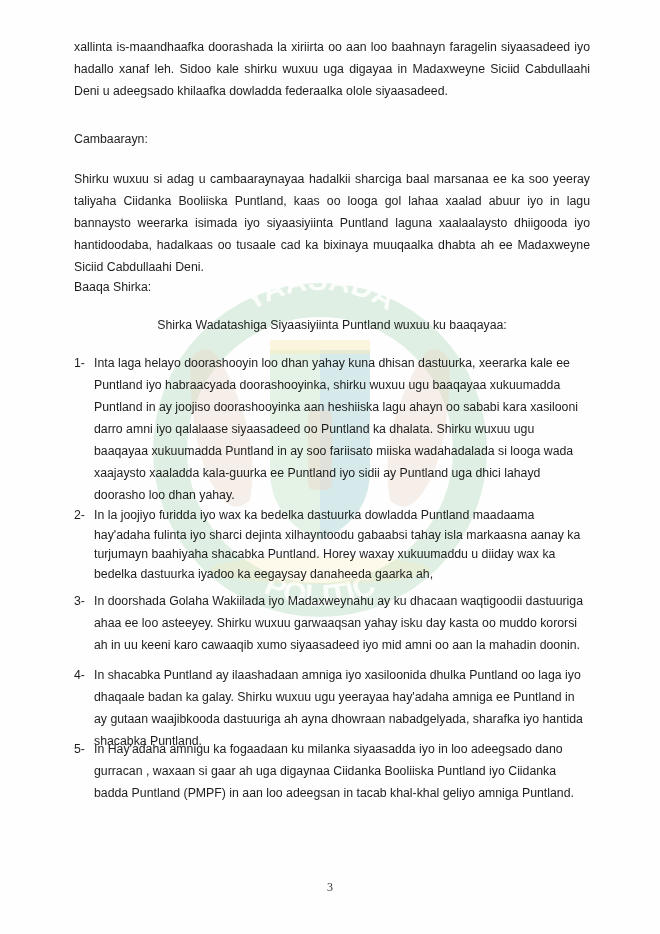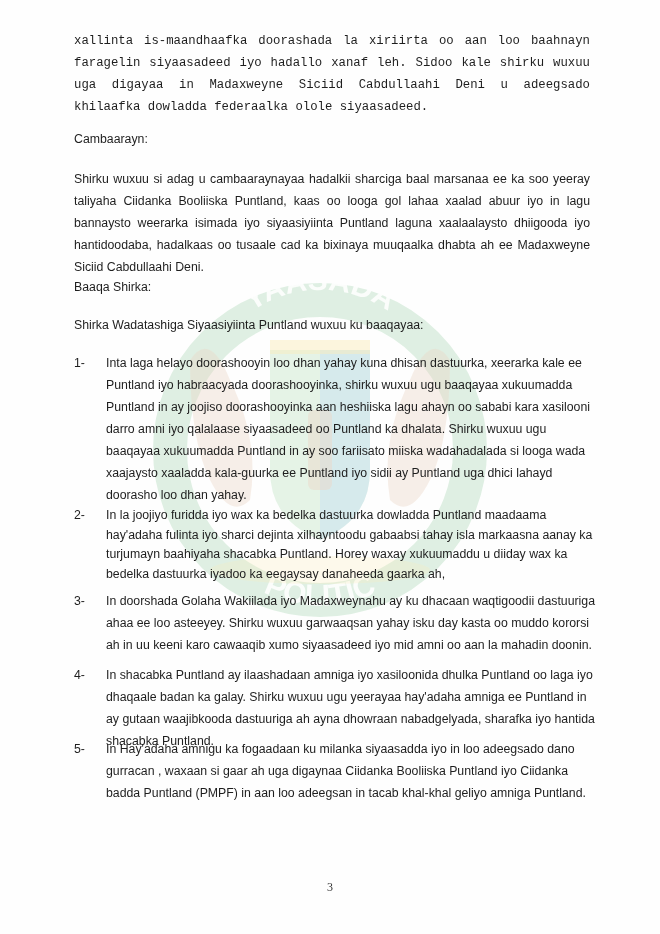--- a/index.html
+++ b/index.html
@@ -15,21 +15,21 @@
     pointer-events: none; opacity: 0.33;
   }
   .content {
     position: absolute; left: 74px; top: 0; width: 516px;
     font-size: 12.3px; line-height: 22px;
   }
   .para { position: absolute; left: 0; width: 516px; text-align: justify; }
   .heading { position: absolute; left: 0; font-weight: normal; }
   .list-item { position: absolute; left: 0; width: 516px; }
   .list-num { position: absolute; left: 0; top: 0; width: 22px; }
-  .list-text { margin-left: 32px; width: 496px; }
+  .list-text { margin-left: 20px; width: 496px; }
   .page-number {
     position: absolute; left: 0; width: 660px; top: 880px; text-align: center;
     font-family: "Liberation Serif", serif; font-size: 12px; color: #333;
   }
 </style>
 </head>
 <body>
 
 <div class="page">
 
@@ -63,27 +63,27 @@
   </svg>
 
   <div class="content">
 
     <p class="para" style="top:0; margin:0; padding-top:0;">
       <span style="position:absolute; top:0;"></span>
     </p>
   </div>
 
   <div class="content">
-    <div class="para" style="top:30px;font-family:Liberation Mono, monospace;">xallinta is-maandhaafka doorashada la xiriirta oo aan loo baahnayn faragelin siyaasadeed iyo hadallo xanaf leh. Sidoo kale shirku wuxuu uga digayaa in Madaxweyne Siciid Cabdullaahi Deni u adeegsado khilaafka dowladda federaalka olole siyaasadeed.</div>
+    <div class="para" style="top:36px;">xallinta is-maandhaafka doorashada la xiriirta oo aan loo baahnayn faragelin siyaasadeed iyo hadallo xanaf leh. Sidoo kale shirku wuxuu uga digayaa in Madaxweyne Siciid Cabdullaahi Deni u adeegsado khilaafka dowladda federaalka olole siyaasadeed.</div>
 
     <div class="heading" style="top:128px;">Cambaarayn:</div>
     <div class="para" style="top:168px;">Shirku wuxuu si adag u cambaaraynayaa hadalkii sharciga baal marsanaa ee ka soo yeeray taliyaha Ciidanka Booliiska Puntland, kaas oo looga gol lahaa xaalad abuur iyo in lagu bannaysto weerarka isimada iyo siyaasiyiinta Puntland laguna xaalaalaysto dhiigooda iyo hantidoodaba, hadalkaas oo tusaale cad ka bixinaya muuqaalka dhabta ah ee Madaxweyne Siciid Cabdullaahi Deni.</div>
 
     <div class="heading" style="top:276px;text-align:center;">Baaqa Shirka:</div>
-    <div class="para" style="top:314px; text-align:left;">Shirka Wadatashiga Siyaasiyiinta Puntland wuxuu ku baaqayaa:</div>
+    <div class="para" style="top:314px; text-align:center;">Shirka Wadatashiga Siyaasiyiinta Puntland wuxuu ku baaqayaa:</div>
 
     <div class="list-item" style="top:352px;">
       <span class="list-num">1-</span>
       <div class="list-text">Inta laga helayo doorashooyin loo dhan yahay kuna dhisan dastuurka, xeerarka kale ee Puntland iyo habraacyada doorashooyinka, shirku wuxuu ugu baaqayaa xukuumadda Puntland in ay joojiso doorashooyinka aan heshiiska lagu ahayn oo sababi kara xasilooni darro amni iyo qalalaase siyaasadeed oo Puntland ka dhalata. Shirku wuxuu ugu baaqayaa xukuumadda Puntland in ay soo fariisato miiska wadahadalada si looga wada xaajaysto xaaladda kala-guurka ee Puntland iyo sidii ay Puntland uga dhici lahayd doorasho loo dhan yahay.</div>
     </div>
 
     <div class="list-item" style="top:506px; line-height:19.5px;">
       <span class="list-num">2-</span>
       <div class="list-text">In la joojiyo furidda iyo wax ka bedelka dastuurka dowladda Puntland maadaama hay'adaha fulinta iyo sharci dejinta xilhayntoodu gabaabsi tahay isla markaasna aanay ka turjumayn baahiyaha shacabka Puntland.  Horey waxay xukuumaddu u diiday wax ka bedelka dastuurka iyadoo ka eegaysay danaheeda gaarka ah,</div>
     </div>

